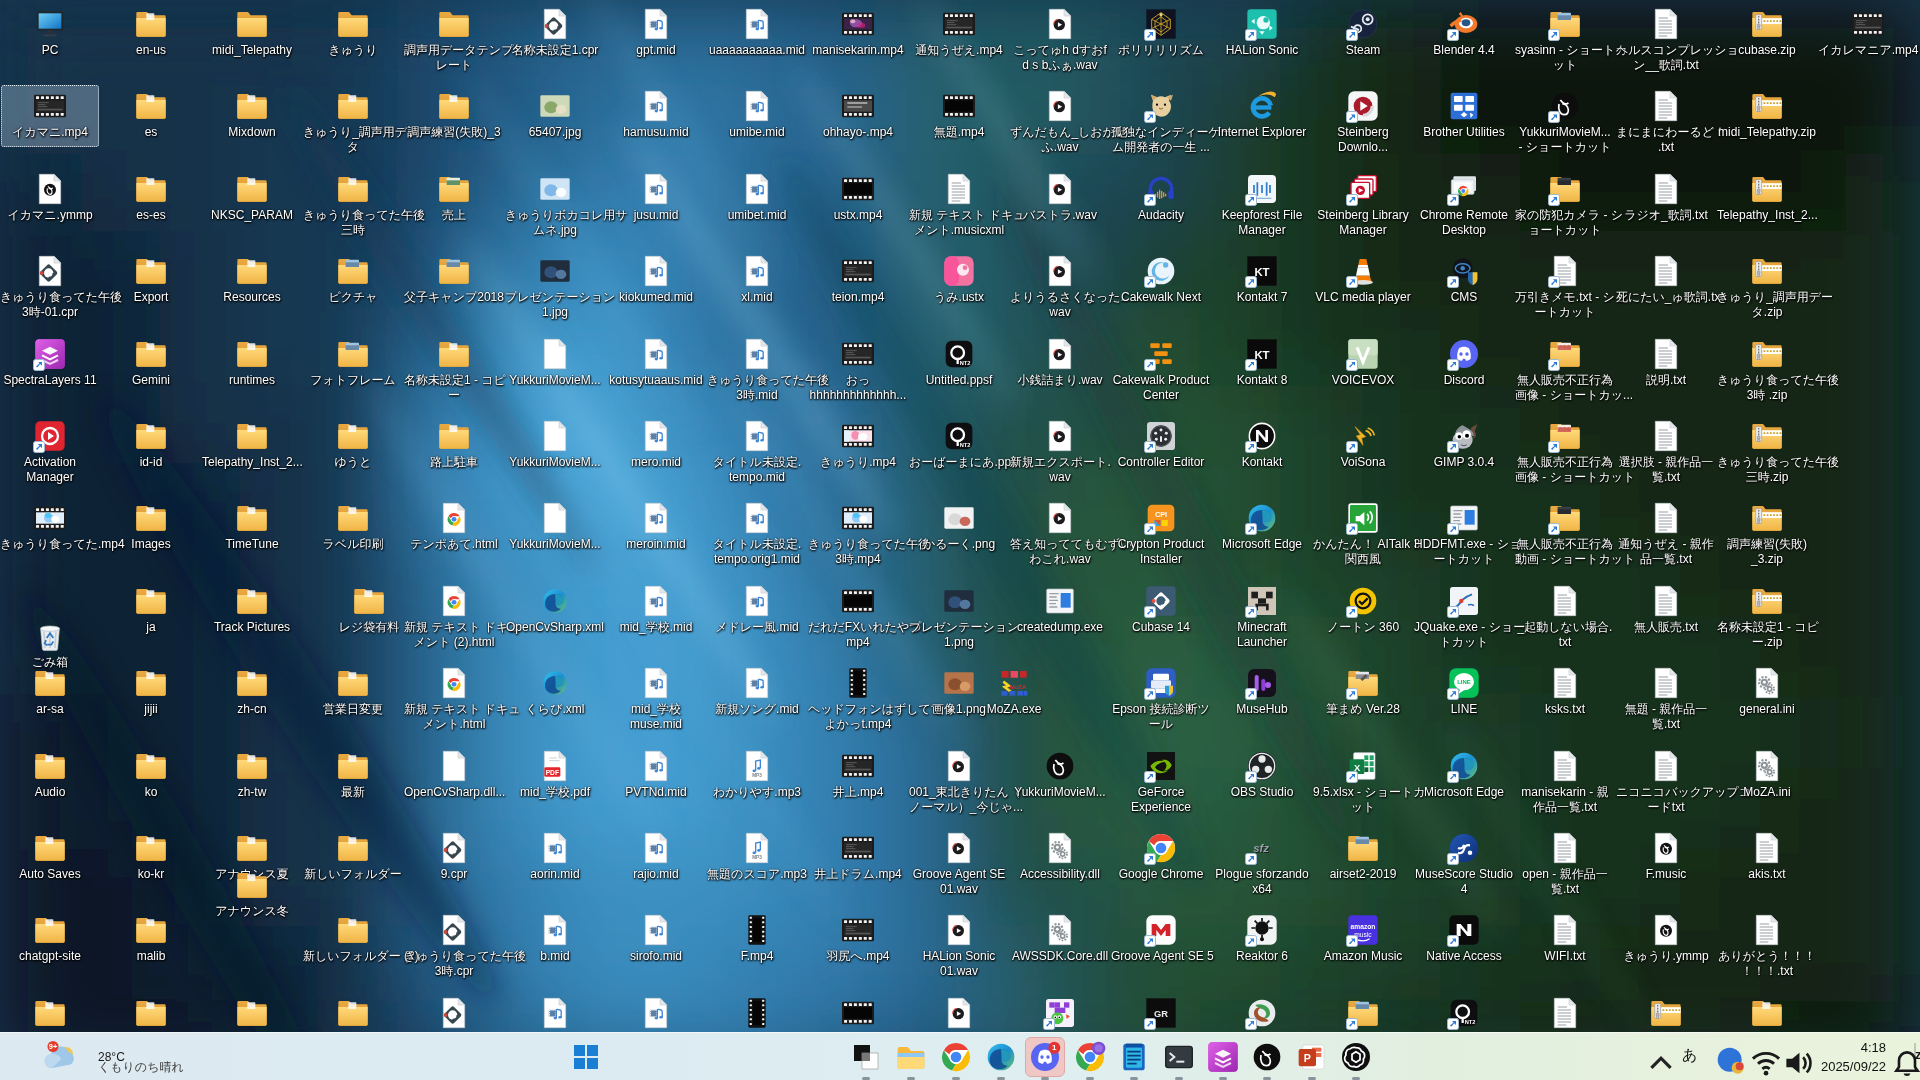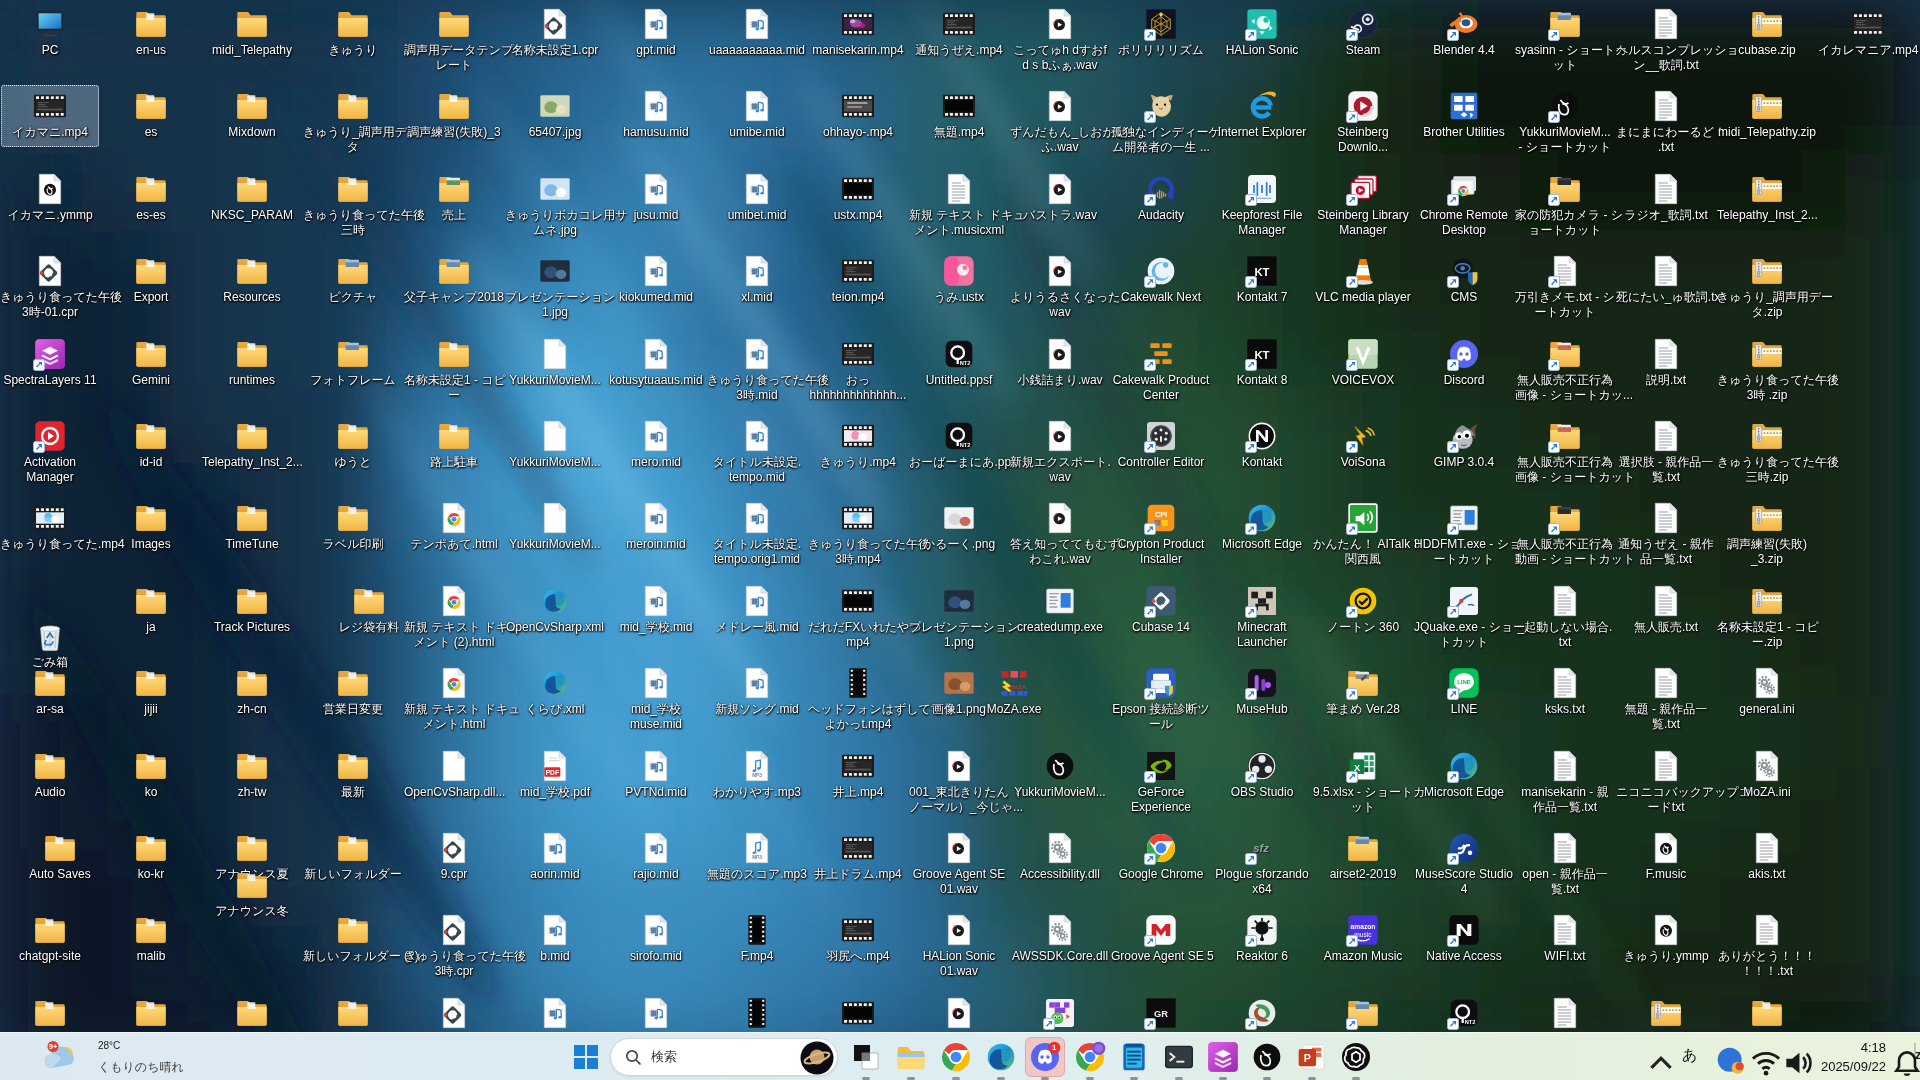--- a/index.html
+++ b/index.html
@@ -2521,21 +2521,21 @@
     <div class="lab">ニコニコバックアップコ<br>ードtxt</div>
   </div>
 <div class="cell" style="left:1717px;top:749.6px">
     <div class="ib">
       <svg width="32" height="32" viewBox="0 0 48 48">
         <use href="#dll"></use>
       </svg>
     </div>
     <div class="lab">MoZA.ini</div>
   </div>
-<div class="cell" style="left:10px;top:832.0px">
+<div class="cell" style="left:0px;top:832.0px">
     <div class="ib">
       <svg width="32" height="32" viewBox="0 0 48 48">
         <use href="#fod"></use>
       </svg>
     </div>
     <div class="lab">Auto Saves</div>
   </div>
 <div class="cell" style="left:101px;top:832.0px">
     <div class="ib">
       <svg width="32" height="32" viewBox="0 0 48 48">
@@ -2978,43 +2978,31 @@
   </div>
 <div id="tb">
     <div style="position:absolute;left:10px;top:4px;width:250px;height:40px">
 <svg width="38" height="34" viewBox="0 0 38 34" style="position:absolute;left:32px;top:4px">
 <circle cx="24" cy="13" r="7" fill="#f2c94c"></circle>
 <path d="M10 27a7 7 0 0 1-.6-14 9 9 0 0 1 17.3-1.8A6.5 6.5 0 0 1 26 24z" fill="#9ec7e8"></path>
 <path d="M10 27a7 7 0 0 1-.6-14 9 9 0 0 1 10 5" fill="#bcd9ef"></path>
 <circle cx="11" cy="5.5" r="5.5" fill="#e33e2b"></circle>
         <text x="11" y="8" font-size="7.5" fill="#fff" text-anchor="middle" font-weight="bold">9+</text>
 </svg>
-<div style="position:absolute;left:88px;top:3px;font-size:10px;color:#1a1a1a">28°C</div>
+<div style="position:absolute;left:88px;top:13px;font-size:12px;color:#1a1a1a">28°C</div>
 <div style="position:absolute;left:88px;top:22px;font-size:12px;color:#404040">くもりのち晴れ</div>
 </div>
     <svg class="tbi" style="left:570px" width="32" height="32" viewBox="0 0 32 32">
 <g fill="#1a7fd4">
         <rect x="4" y="4" width="11" height="11"></rect>
         <rect x="17" y="4" width="11" height="11"></rect>
         <rect x="4" y="17" width="11" height="11"></rect>
         <rect x="17" y="17" width="11" height="11"></rect>
       </g>
     </svg>
-    <div style="position:absolute;left:610px;top:5px;width:228px;height:38px;background:#fff;border:1px solid #d0d6db;border-radius:19px;box-shadow:0 1px 2px rgba(0,0,0,.08)">
-<svg style="position:absolute;left:14px;top:10px" width="17" height="17" viewBox="0 0 17 17">
-        <circle cx="7" cy="7" r="5.2" fill="none" stroke="#444" stroke-width="1.7"></circle>
-        <path d="M11 11l4.5 4.5" stroke="#444" stroke-width="1.7"></path>
-      </svg>
-<div style="position:absolute;left:40px;top:9px;font-size:13px;color:#333">検索</div>
-<svg style="position:absolute;right:3px;top:2px" width="34" height="34" viewBox="0 0 34 34">
-        <circle cx="17" cy="17" r="16.5" fill="#0b0b12"></circle>
-        <circle cx="17" cy="16" r="7.5" fill="#c9a06a"></circle>
-        <ellipse cx="17" cy="17" rx="13" ry="4" fill="none" stroke="#d8b88a" stroke-width="2" transform="rotate(-18 17 17)"></ellipse>
-      </svg>
-</div>
     <svg class="tbi" style="left:850px" width="32" height="32" viewBox="0 0 48 48">
       <rect x="6" y="6" width="24" height="24" fill="#111"></rect>
       <rect x="18" y="18" width="24" height="24" fill="#fff" stroke="#999"></rect>
       <rect x="18" y="18" width="12" height="12" fill="#777"></rect>
     </svg>
     <div class="dash" style="left:862px"></div>
     <svg class="tbi" style="left:895px" width="32" height="32" viewBox="0 0 48 48">
       <path d="M4 12a3 3 0 0 1 3-3h12l5 6h17a3 3 0 0 1 3 3v21a3 3 0 0 1-3 3H7a3 3 0 0 1-3-3z" fill="#f6b83d"></path>
       <path d="M4 20h40v19a3 3 0 0 1-3 3H7a3 3 0 0 1-3-3z" fill="#ffd978"></path>
       <path d="M4 18h40v6H4z" fill="#8ec8f8"></path>

